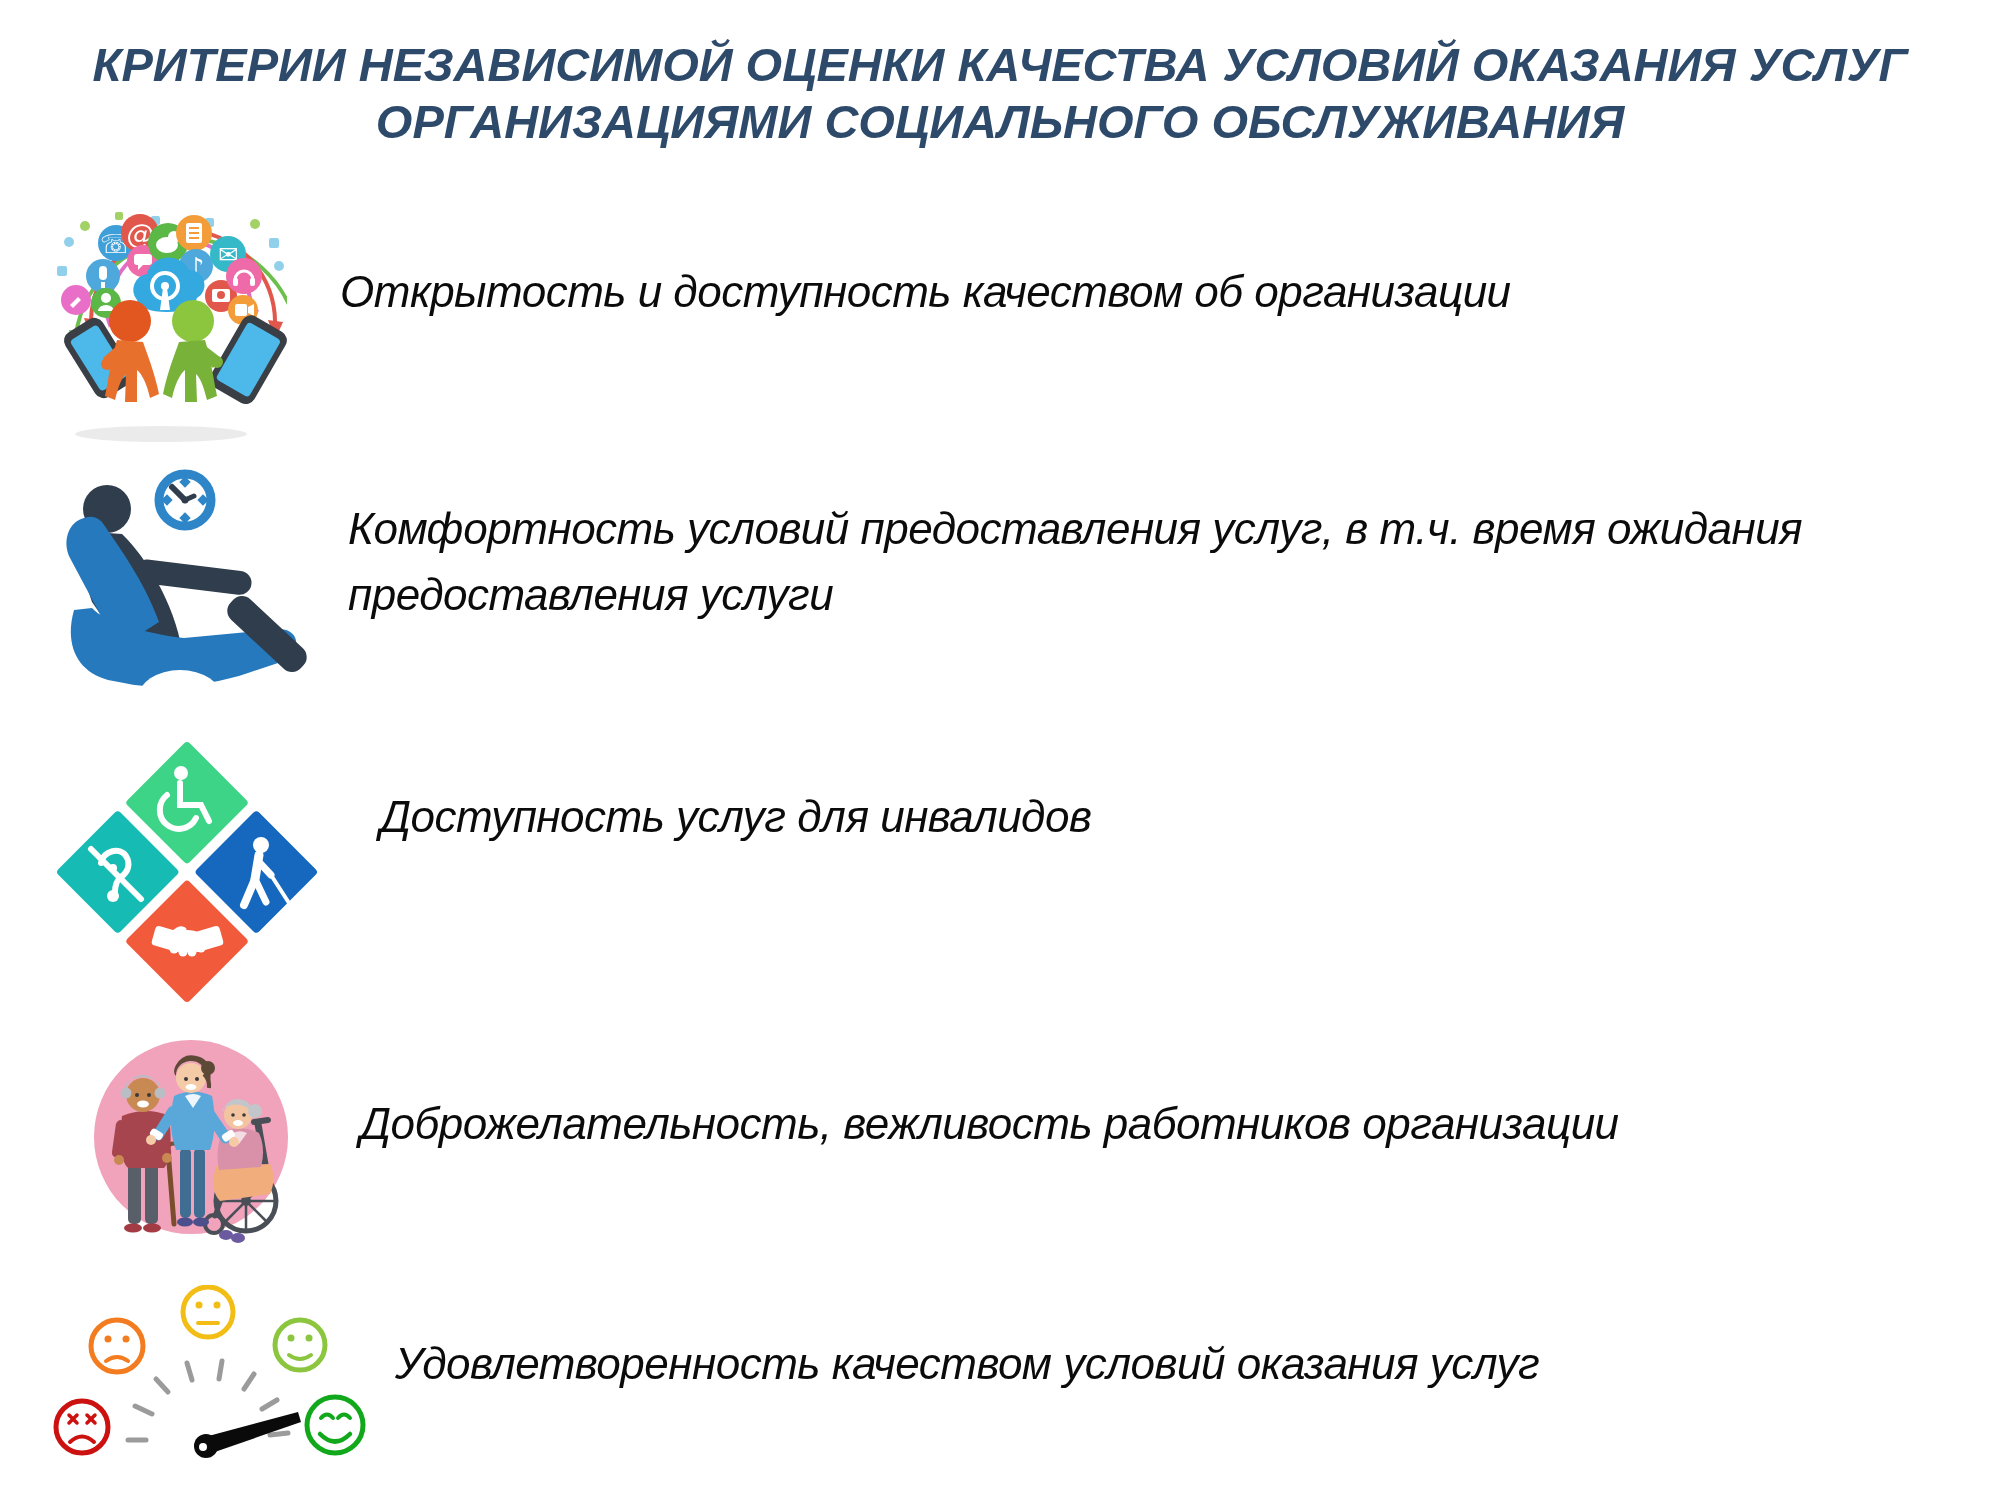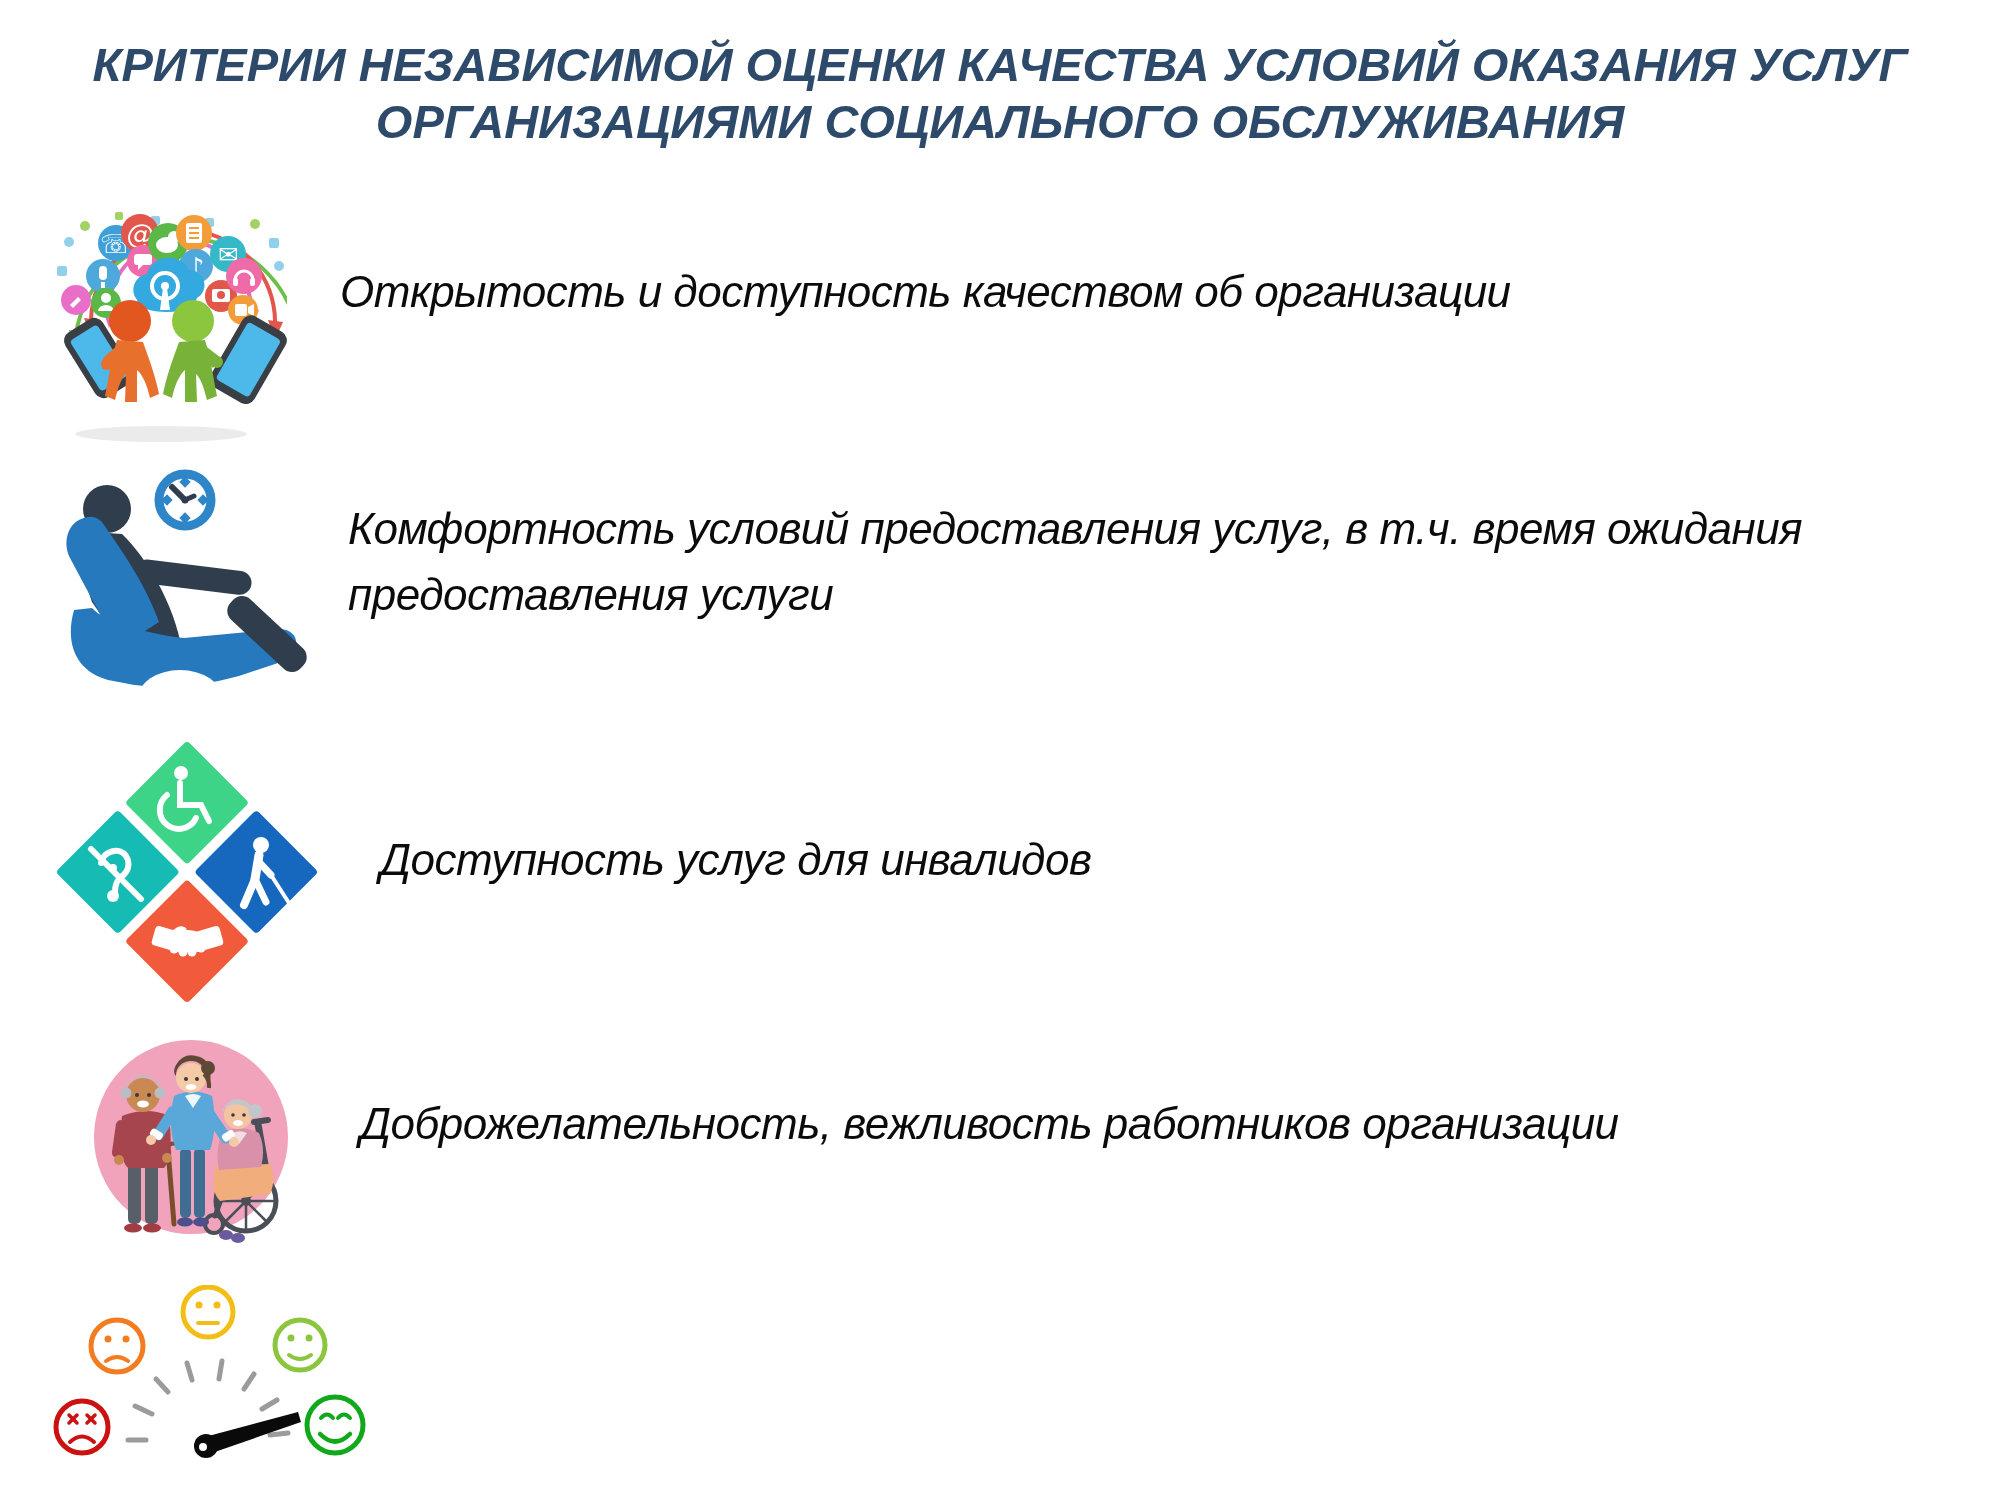--- a/index.html
+++ b/index.html
@@ -209,21 +209,21 @@
         <rect x="137" y="194" width="30" height="20" rx="4" transform="rotate(-16 152 204)"></rect>
         <ellipse cx="132" cy="206" rx="18" ry="11"></ellipse>
         <circle cx="119" cy="214" r="4.5"></circle>
         <circle cx="128" cy="217" r="4.5"></circle>
         <circle cx="137" cy="217" r="4.5"></circle>
         <circle cx="146" cy="213" r="4.5"></circle>
         <ellipse cx="124" cy="197" rx="8" ry="5" transform="rotate(-25 124 197)"></ellipse>
       </g>
     </svg>
   </div>
-  <div class="row-label" style="left:380px;top:784px;width:1300px;margin-top:43px;">Доступность услуг для инвалидов</div>
+  <div class="row-label" style="left:380px;top:784px;width:1300px;">Доступность услуг для инвалидов</div>
 
   <div class="icon-box" style="left:88px;top:1038px;width:206px;height:214px;">
     <svg viewBox="0 0 206 214" xmlns="http://www.w3.org/2000/svg">
       <circle cx="103" cy="99" r="97" fill="#f0a3bb"></circle>
 
       <g stroke="#4a4f57" fill="none" stroke-linecap="round">
         <line x1="170" y1="86" x2="178" y2="132" stroke-width="7"></line>
         <line x1="166" y1="84" x2="180" y2="82" stroke-width="6"></line>
         <circle cx="158" cy="163" r="30" stroke-width="5"></circle>
         <g stroke-width="2.5">
@@ -337,14 +337,15 @@
         <path d="M291,133 Q297,126 303,133"></path>
         <path d="M308,133 Q314,126 320,133"></path>
         <path d="M290,149 Q305,164 320,149" stroke-width="4.5"></path>
       </g>
 
       <polygon points="176,170 171,153 268,127 271,137" fill="#0a0a0a"></polygon>
       <circle cx="176" cy="161" r="12" fill="#0a0a0a"></circle>
       <circle cx="173" cy="162" r="4" fill="#fff"></circle>
     </svg>
   </div>
+  <div class="row-label" style="left:395px;top:1331px;width:1300px;">Удовлетворенность качеством условий оказания услуг</div>
 
 </div>
 
 </body></html>

